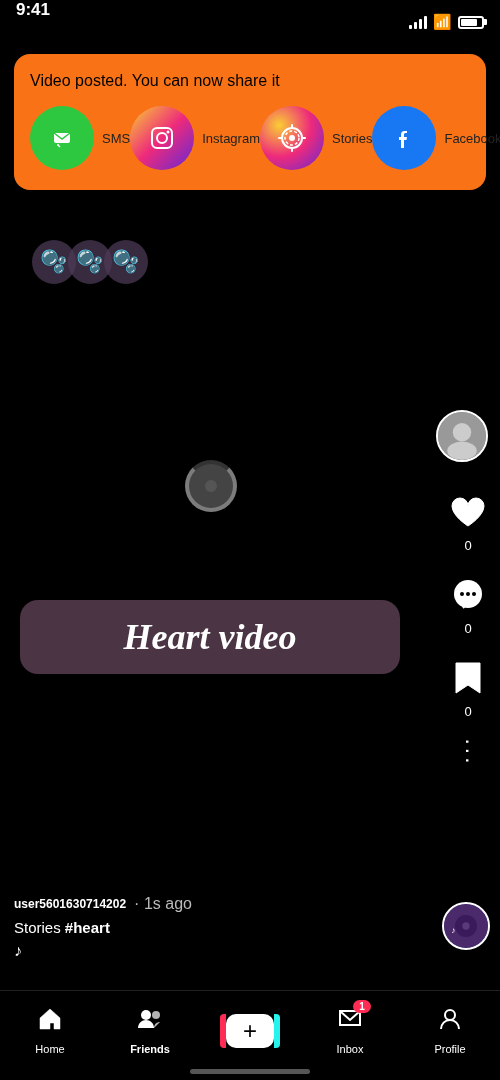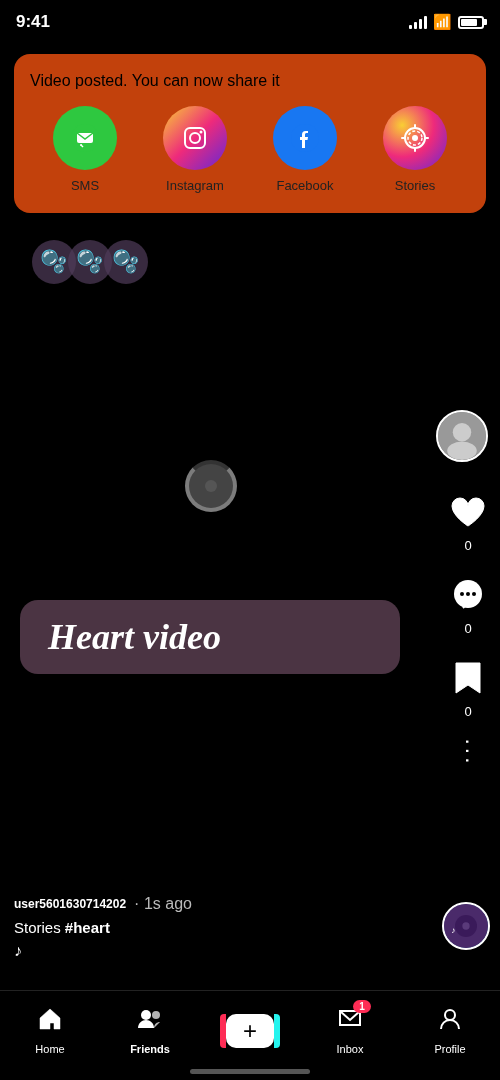--- a/index.html
+++ b/index.html
@@ -13,21 +13,20 @@
       position: relative;
       color: #fff;
     }
 
     
     .status-bar {
       position: absolute;
       top: 0; left: 0; right: 0;
       height: 44px;
       display: flex;
-      align-items: center;
       justify-content: space-between;
       padding: 0 16px;
       z-index: 100;
     }
     .status-time {
       font-size: 17px;
       font-weight: 600;
       color: #fff;
     }
     .status-icons {
@@ -73,40 +72,40 @@
       width: 80%;
       border-radius: 1px;
     }
 
     
     .share-card {
       position: absolute;
       top: 54px;
       left: 14px;
       right: 14px;
-      background: #c2410c;
+      background: #f97316;
       border-radius: 16px;
       padding: 18px 16px 20px;
       z-index: 50;
       box-shadow: 0 4px 20px rgba(0,0,0,0.3);
     }
     .share-title {
       color: #000;
       font-size: 16px;
       font-weight: 500;
       margin-bottom: 16px;
     }
     .share-icons-row {
       display: flex;
       justify-content: space-around;
       align-items: center;
     }
     .share-item {
       display: flex;
-      flex-direction: column;
+      flex-direction: row;
       align-items: center;
       gap: 8px;
       cursor: pointer;
     }
     .share-icon-circle {
       width: 64px;
       height: 64px;
       border-radius: 50%;
       display: flex;
       align-items: center;
@@ -244,21 +243,21 @@
       background: rgba(100,70,90,0.75);
       border-radius: 18px;
       padding: 16px 28px;
       width: 380px;
     }
     .video-label-text {
       font-family: 'Georgia', serif;
       font-size: 36px;
       font-style: italic;
       color: #fff;
-      text-align: left;
+      text-align: center;
       font-weight: bold;
     }
 
     
     .video-info {
       position: absolute;
       bottom: 120px;
       left: 14px;
       right: 70px;
     }
@@ -450,47 +449,47 @@
 
     <div class="share-item">
       <div class="share-icon-circle instagram-bg">
         <svg width="34" height="34" viewBox="0 0 34 34">
           <rect x="7" y="7" width="20" height="20" rx="5" fill="none" stroke="white" stroke-width="2"></rect>
           <circle cx="17" cy="17" r="5" fill="none" stroke="white" stroke-width="2"></circle>
           <circle cx="23" cy="11" r="1.5" fill="white"></circle>
         </svg>
       </div>
       <span class="share-label">Instagram</span>
-    </div>
-
-    <div class="share-item">
-      <div class="share-icon-circle facebook-bg">
-        <svg width="34" height="34" viewBox="0 0 34 34">
-          <circle cx="17" cy="17" r="14" fill="#1877f2"></circle>
-          <path d="M20 10h-2.5A3.5 3.5 0 0014 13.5V16h-2v3h2v8h3v-8h2.5l.5-3H17v-2.5c0-.83.67-1.5 1.5-1.5H20V10z" fill="white"></path>
-        </svg>
-      </div>
-      <span class="share-label">Facebook</span>
     </div>
 
     <div class="share-item">
       <div class="share-icon-circle stories-bg">
         <svg width="34" height="34" viewBox="0 0 34 34">
           <circle cx="17" cy="17" r="10" fill="none" stroke="white" stroke-width="2"></circle>
           <circle cx="17" cy="17" r="3" fill="white"></circle>
           <line x1="17" y1="7" x2="17" y2="4" stroke="white" stroke-width="2" stroke-linecap="round"></line>
           <line x1="17" y1="27" x2="17" y2="30" stroke="white" stroke-width="2" stroke-linecap="round"></line>
           <line x1="7" y1="17" x2="4" y2="17" stroke="white" stroke-width="2" stroke-linecap="round"></line>
           <line x1="27" y1="17" x2="30" y2="17" stroke="white" stroke-width="2" stroke-linecap="round"></line>
           <circle cx="17" cy="17" r="7" fill="none" stroke="white" stroke-width="1.5" stroke-dasharray="3 2"></circle>
         </svg>
       </div>
       <span class="share-label">Stories</span>
     </div>
 
+    <div class="share-item">
+      <div class="share-icon-circle facebook-bg">
+        <svg width="34" height="34" viewBox="0 0 34 34">
+          <circle cx="17" cy="17" r="14" fill="#1877f2"></circle>
+          <path d="M20 10h-2.5A3.5 3.5 0 0014 13.5V16h-2v3h2v8h3v-8h2.5l.5-3H17v-2.5c0-.83.67-1.5 1.5-1.5H20V10z" fill="white"></path>
+        </svg>
+      </div>
+      <span class="share-label">Facebook</span>
+    </div>
+
   </div>
 </div>
 
 <div class="hearts-area">
   <div class="heart-bubble">🫧</div>
   <div class="heart-bubble">🫧</div>
   <div class="heart-bubble">🫧</div>
 </div>
 
 <div class="center-circle" style="top:460px; left:185px; transform:none;">

